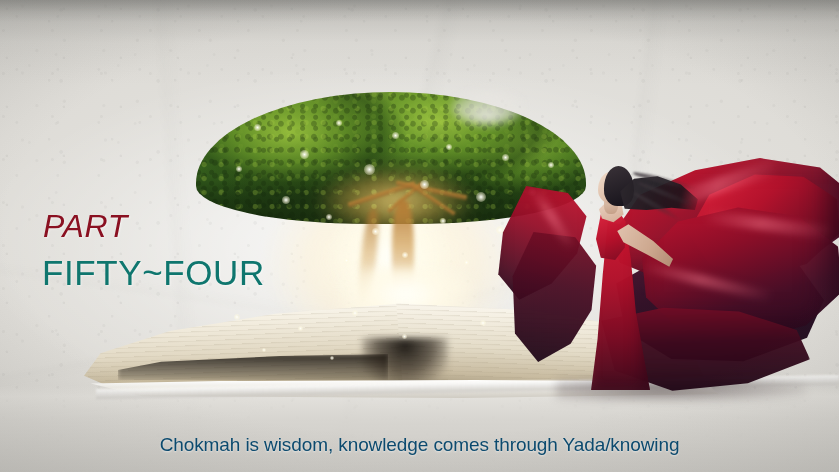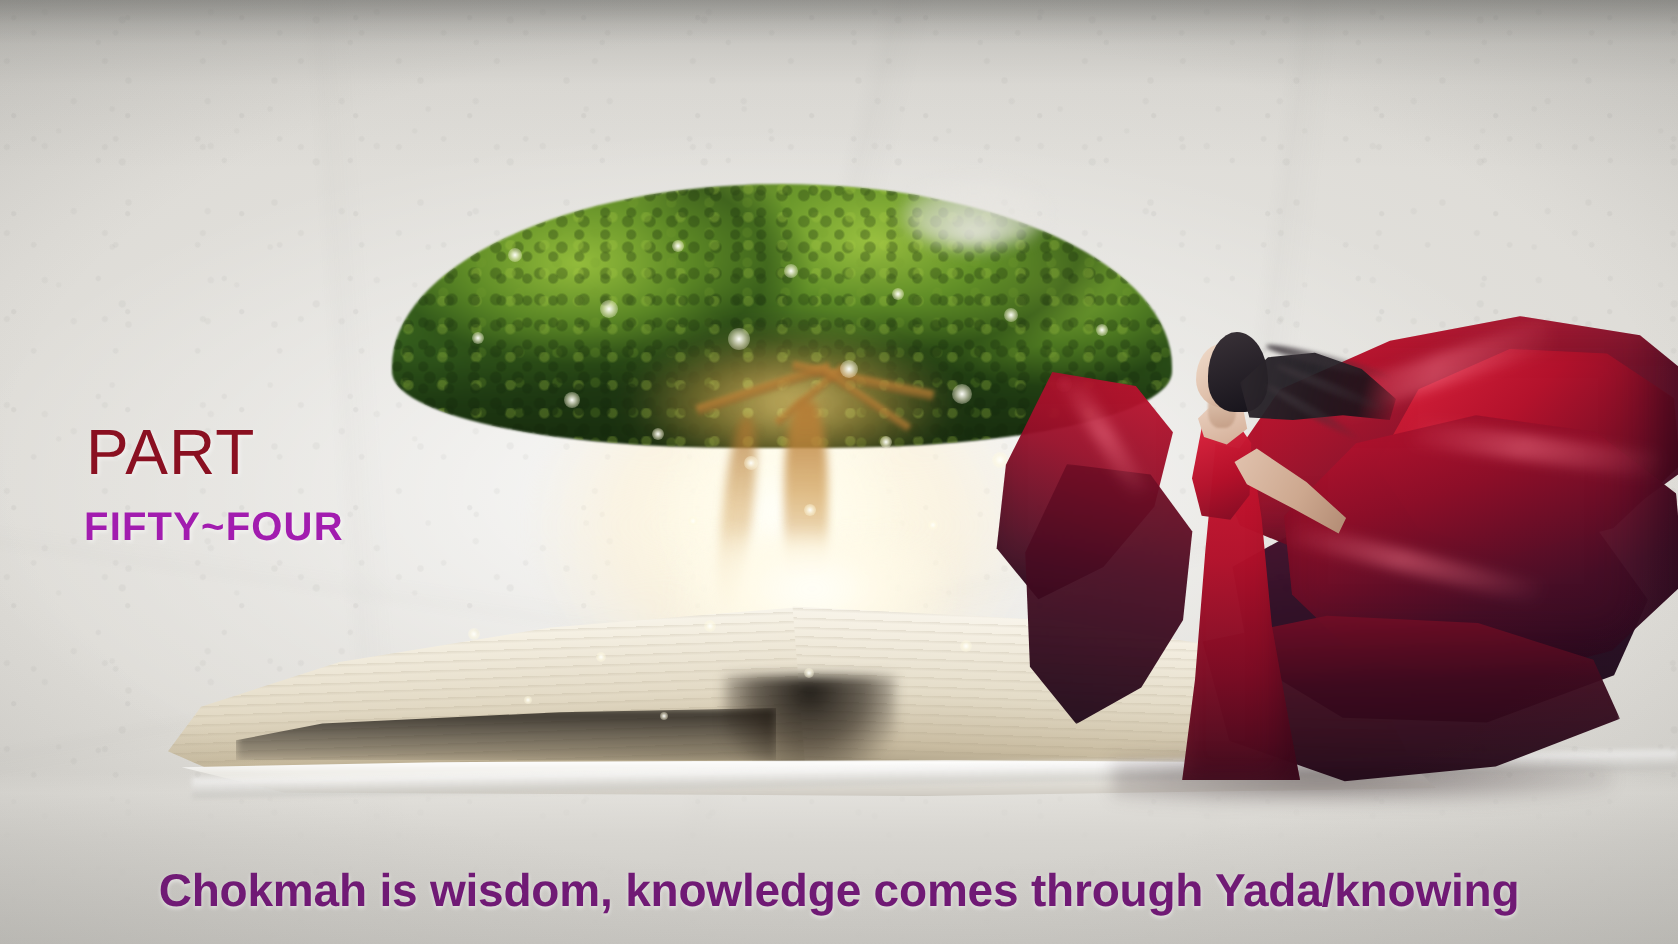--- a/index.html
+++ b/index.html
@@ -308,32 +308,33 @@
     font-size:60px;
     font-weight:700;
     letter-spacing:.2px;
     color:#8a1021;
     text-shadow:1px 1px 0 rgba(255,255,255,.45), 2px 3px 5px rgba(60,40,40,.28);
   }
   .part{
     position:absolute;left:43px;top:208px;
     font-size:32px;font-weight:400;color:#8a1021;letter-spacing:.6px;
     text-shadow:1px 1px 2px rgba(255,255,255,.5);
+    font-style:italic;
   }
   .part2{
     position:absolute;left:42px;top:253px;
-    font-size:20px;font-weight:700;color:#a21caf;letter-spacing:.6px;
+    font-size:35px;font-weight:400;color:#0f766e;letter-spacing:.6px;
     text-shadow:1px 1px 2px rgba(255,255,255,.5);
   }
   .caption{
     position:absolute;left:0;right:0;bottom:14px;
     text-align:center;
-    color:#701a75;
-    font-size:23px;
-    font-weight:700;
+    color:#0c4a6e;
+    font-size:19px;
+    font-weight:400;
     line-height:26px;
     letter-spacing:-.1px;
     text-shadow:0 1px 2px rgba(255,255,255,.55);
   }
   .caption span{display:block;}
 </style>
 </head>
 <body>
 
 <div id="slide">

